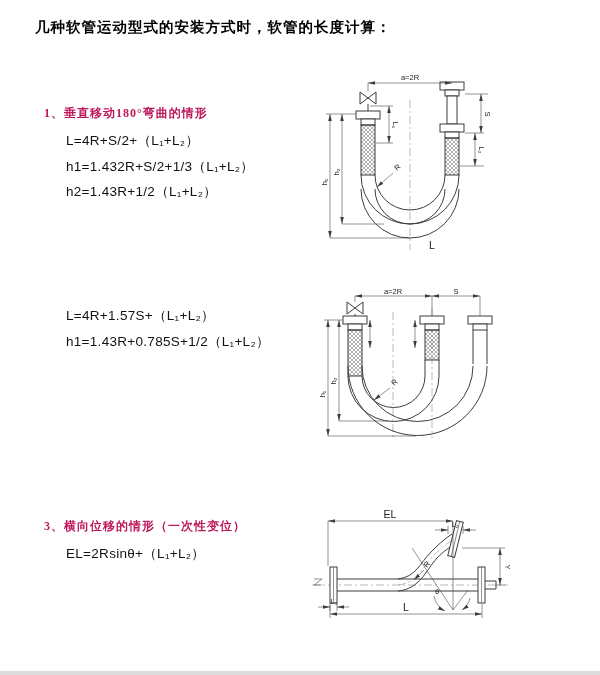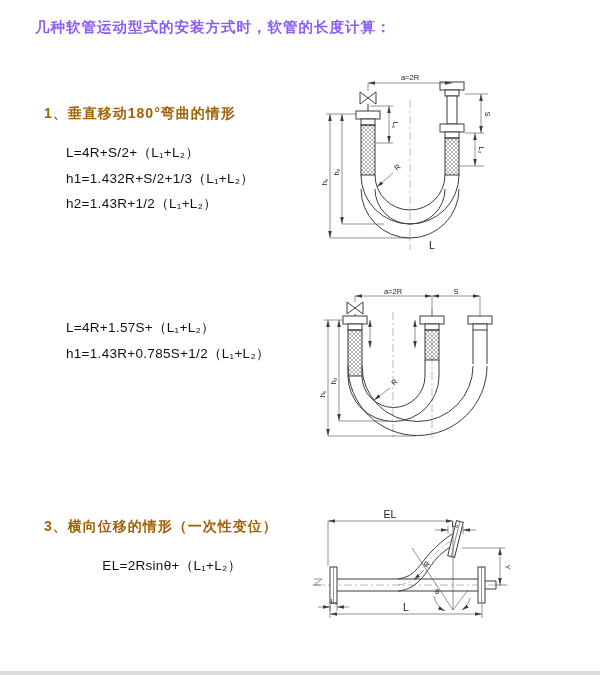--- a/index.html
+++ b/index.html
@@ -3,29 +3,29 @@
 <meta charset="utf-8">
 <style>
   html,body{margin:0;padding:0;}
   body{
     width:600px;height:675px;position:relative;background:#ffffff;
     font-family:"Liberation Sans","DejaVu Sans",sans-serif;
     color:#1a1a1a;overflow:hidden;
   }
   .title{
     position:absolute;left:35px;top:18px;font-size:14.5px;font-weight:700;
-    letter-spacing:1px;color:#8b5cf6;
+    letter-spacing:1px;color:#000000;
   }
   .section{position:absolute;left:44px;}
-  .section .heading{font-size:14px;font-weight:700;letter-spacing:1px;color:#a16207;line-height:20px;}
-  .section .formulas{margin-left:22px;margin-top:17px;}
+  .section .heading{font-size:12px;font-weight:700;letter-spacing:1px;color:#be185d;line-height:20px;font-family:Liberation Serif, serif;}
+  .section .formulas{margin-left:22px;margin-top:5px;}
   .section .formula{font-size:13.5px;line-height:25.5px;color:#111;letter-spacing:0.3px;white-space:nowrap;}
   #sec1{top:103px;}
   #sec2{top:298px;}
-  #sec3{top:516px;text-align:center;}
+  #sec3{top:516px;}
   svg{position:absolute;}
   #dia1{left:318px;top:70px;}
   #dia2{left:318px;top:286px;}
   #dia3{left:310px;top:506px;}
   .oln{fill:none;stroke:#3d3d3d;stroke-width:1;}
   .fil{fill:#ffffff;stroke:#3d3d3d;stroke-width:1;}
   .thin{fill:none;stroke:#4a4a4a;stroke-width:0.6;}
   .cl{fill:none;stroke:#8a8a8a;stroke-width:0.6;stroke-dasharray:8 3 2 3;}
   .dlab{font-family:"Liberation Sans","DejaVu Sans",sans-serif;font-size:7.5px;fill:#222;}
   .dlab2{font-family:"Liberation Sans","DejaVu Sans",sans-serif;font-size:10.5px;fill:#222;}

